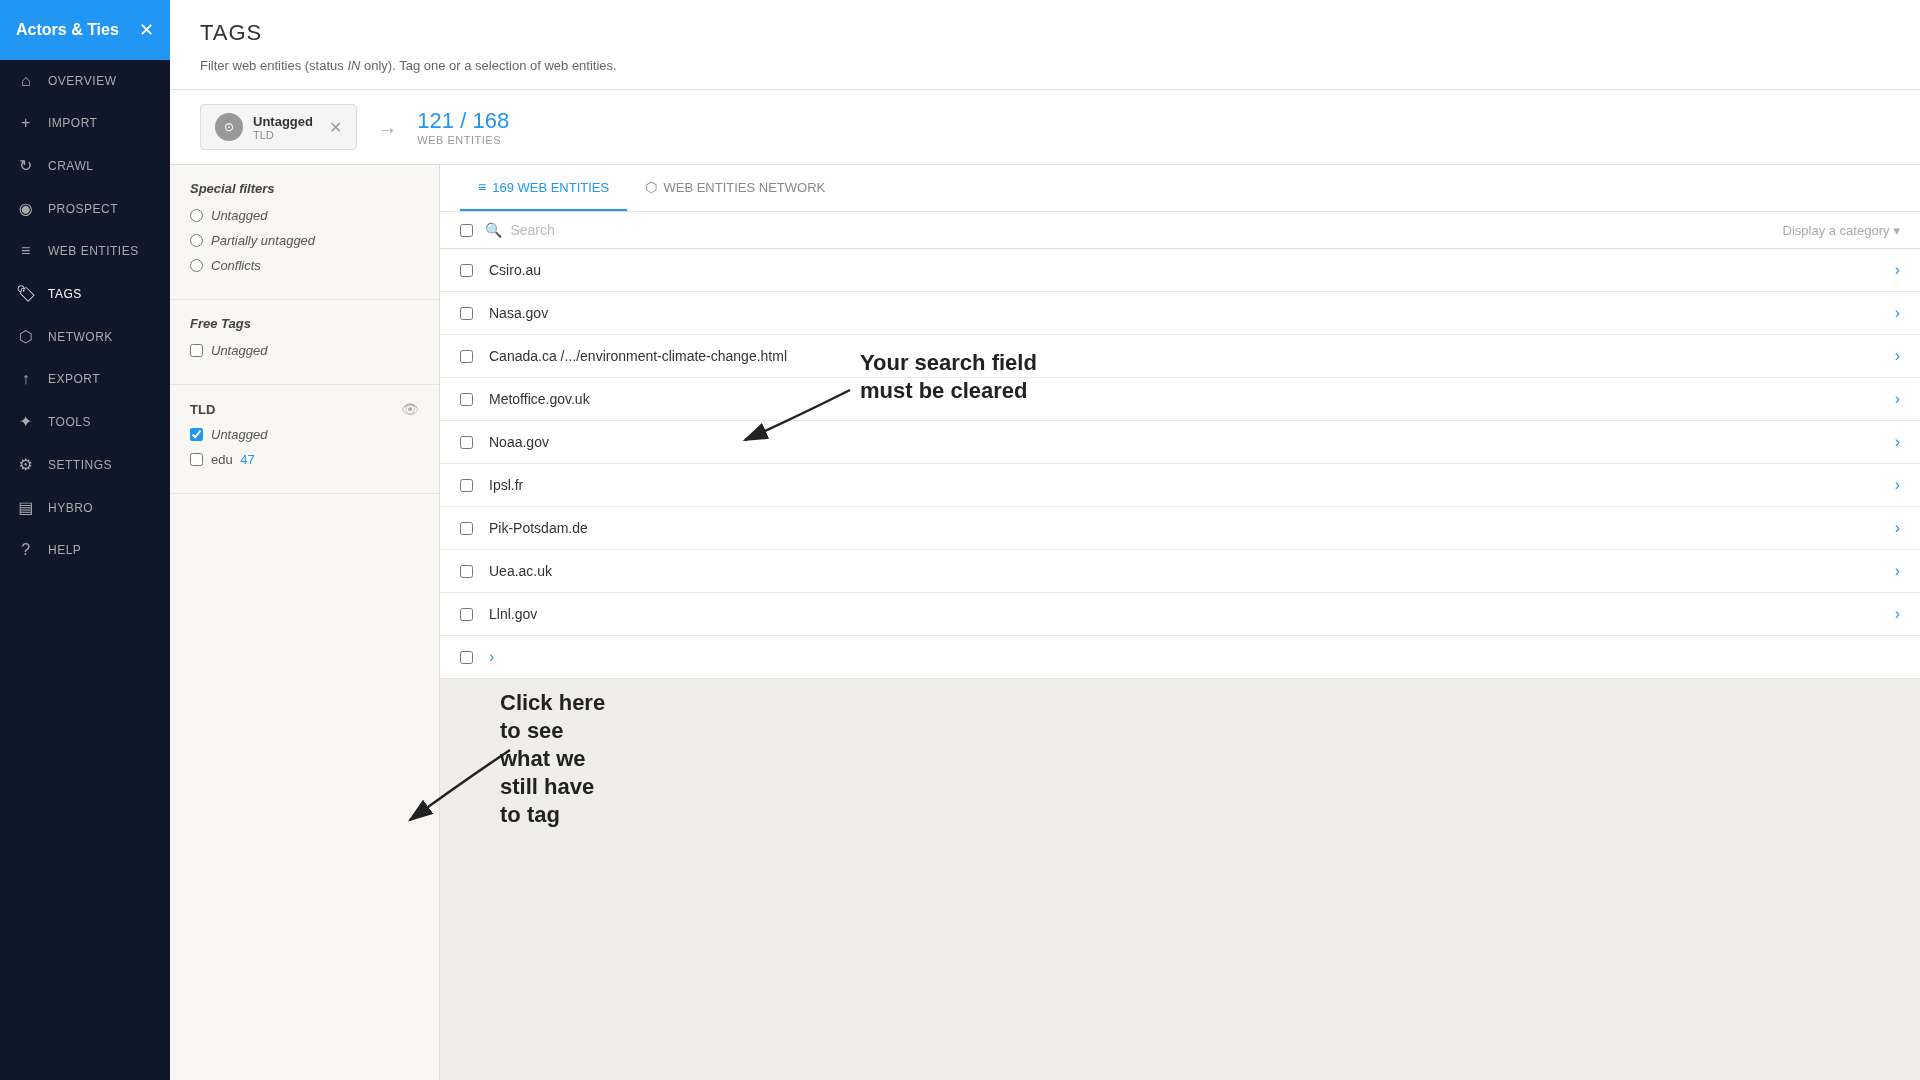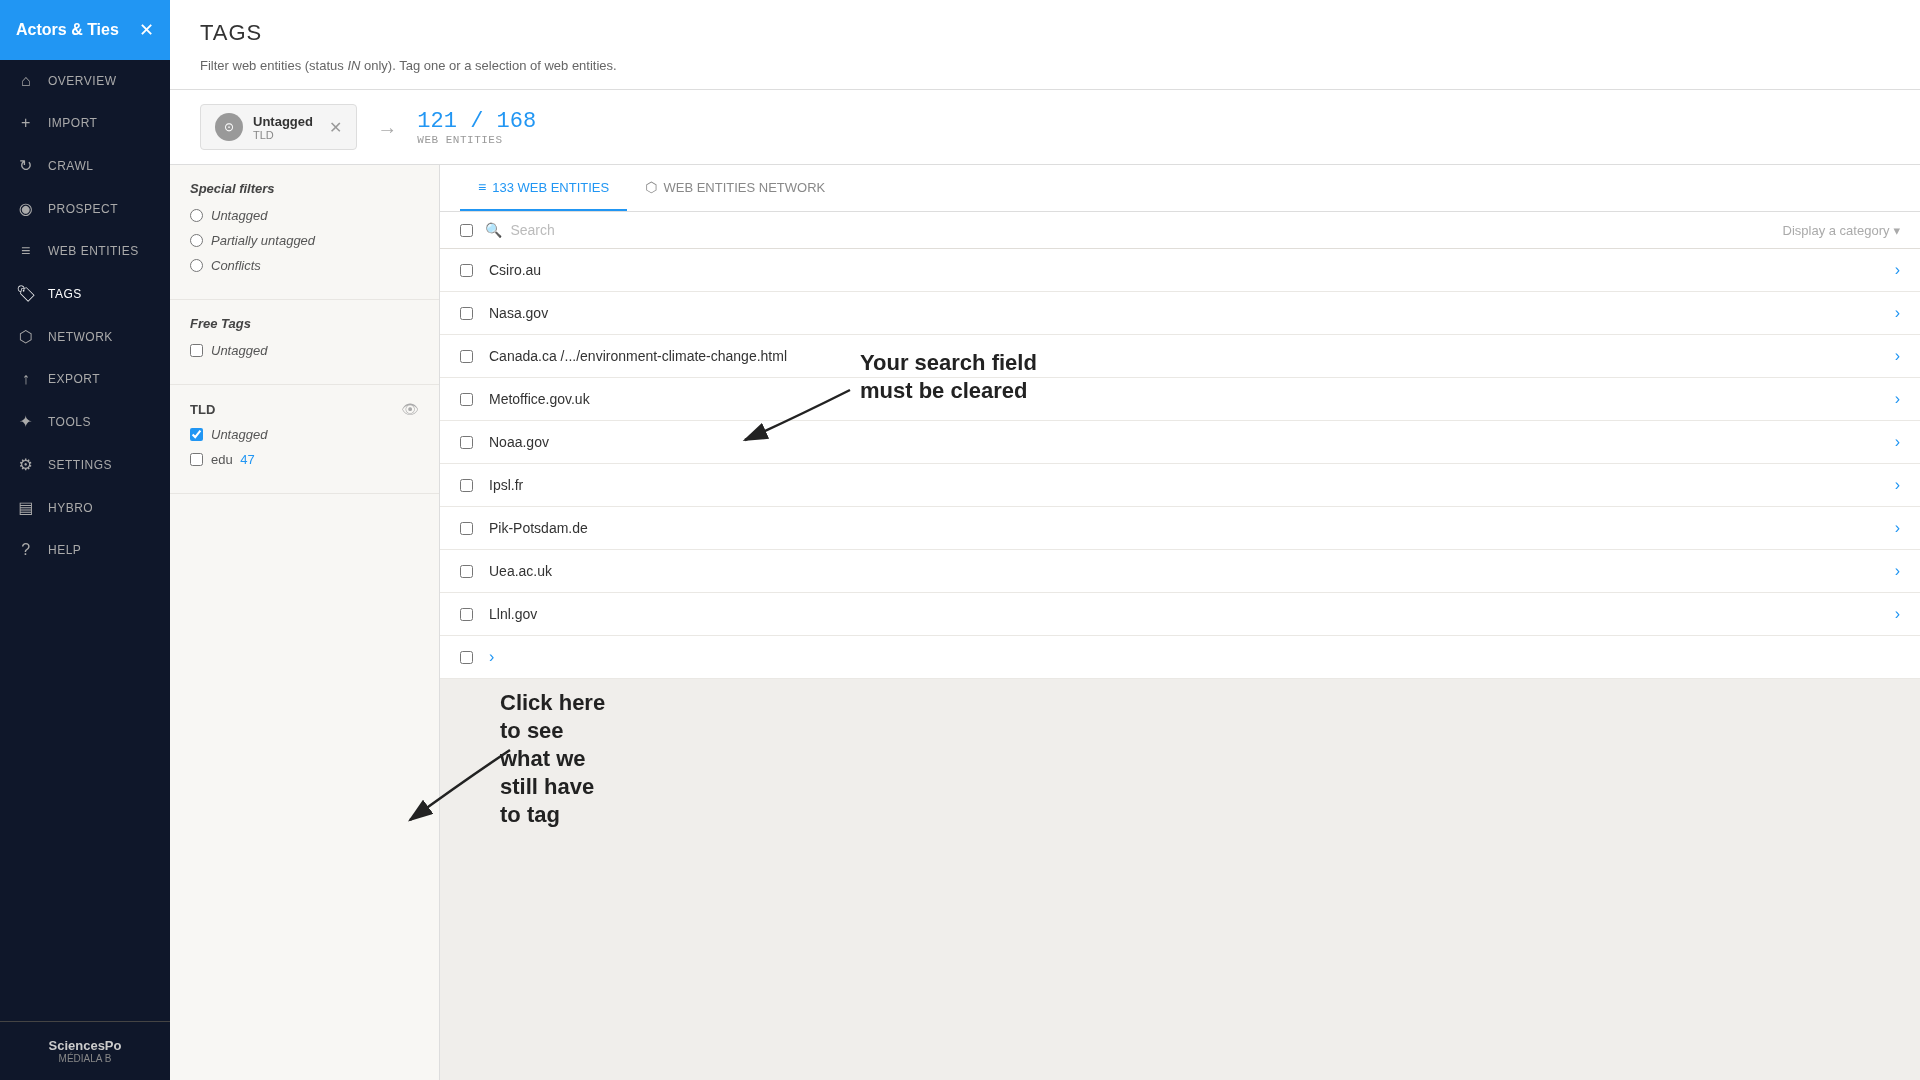--- a/index.html
+++ b/index.html
@@ -118,21 +118,21 @@
     .filter-tag-info { display: flex; flex-direction: column; }
     .filter-tag-name { font-weight: 600; font-size: 13px; color: #333; }
     .filter-tag-sub { font-size: 11px; color: #888; }
     .filter-tag-close {
       cursor: pointer;
       color: #999;
       font-size: 16px;
       margin-left: 6px;
     }
     .filter-arrow { color: #aaa; font-size: 20px; }
-    .filter-count { display: flex; flex-direction: column; font-family: Liberation Mono, monospace; }
+    .filter-count { display: flex; flex-direction: column; }
     .filter-count-num { font-size: 22px; color: #2196F3; font-weight: 400; }
     .filter-count-label { font-size: 11px; color: #999; letter-spacing: 0.5px; }
 
     
     .content-area {
       flex: 1;
       display: flex;
       overflow: hidden;
     }
 
@@ -343,24 +343,20 @@
     </div>
     <div class="sidebar-item">
       <span class="icon">▤</span>
       <span>HYBRO</span>
     </div>
     <div class="sidebar-item">
       <span class="icon">?</span>
       <span>HELP</span>
     </div>
   </nav>
-  <div class="sidebar-footer">
-    <div class="brand-sciences">SciencesPo</div>
-    <div class="brand-media">MÉDIALA B</div>
-  </div>
 </div>
 
 <div class="main-wrapper">
   <div class="main">
 
     <div class="page-header">
       <h1 class="page-title">TAGS</h1>
       <p class="page-subtitle">
         Filter web entities (status <em>IN</em> only). Tag one or a selection of web entities.
       </p>
@@ -426,21 +422,21 @@
             <span class="checkbox-label">edu <span class="tag-count">47</span></span>
           </label>
         </div>
       </div>
 
       <div class="list-panel">
 
         <div class="tabs-bar">
           <div class="tab active">
             <span class="tab-icon">≡</span>
-            <span>133 WEB ENTITIES</span>
+            <span>169 WEB ENTITIES</span>
           </div>
           <div class="tab">
             <span class="tab-icon">⬡</span>
             <span>WEB ENTITIES NETWORK</span>
           </div>
         </div>
 
         <div class="search-bar">
           <input type="checkbox" class="search-checkbox" style="">
           <span class="search-icon">🔍</span>

